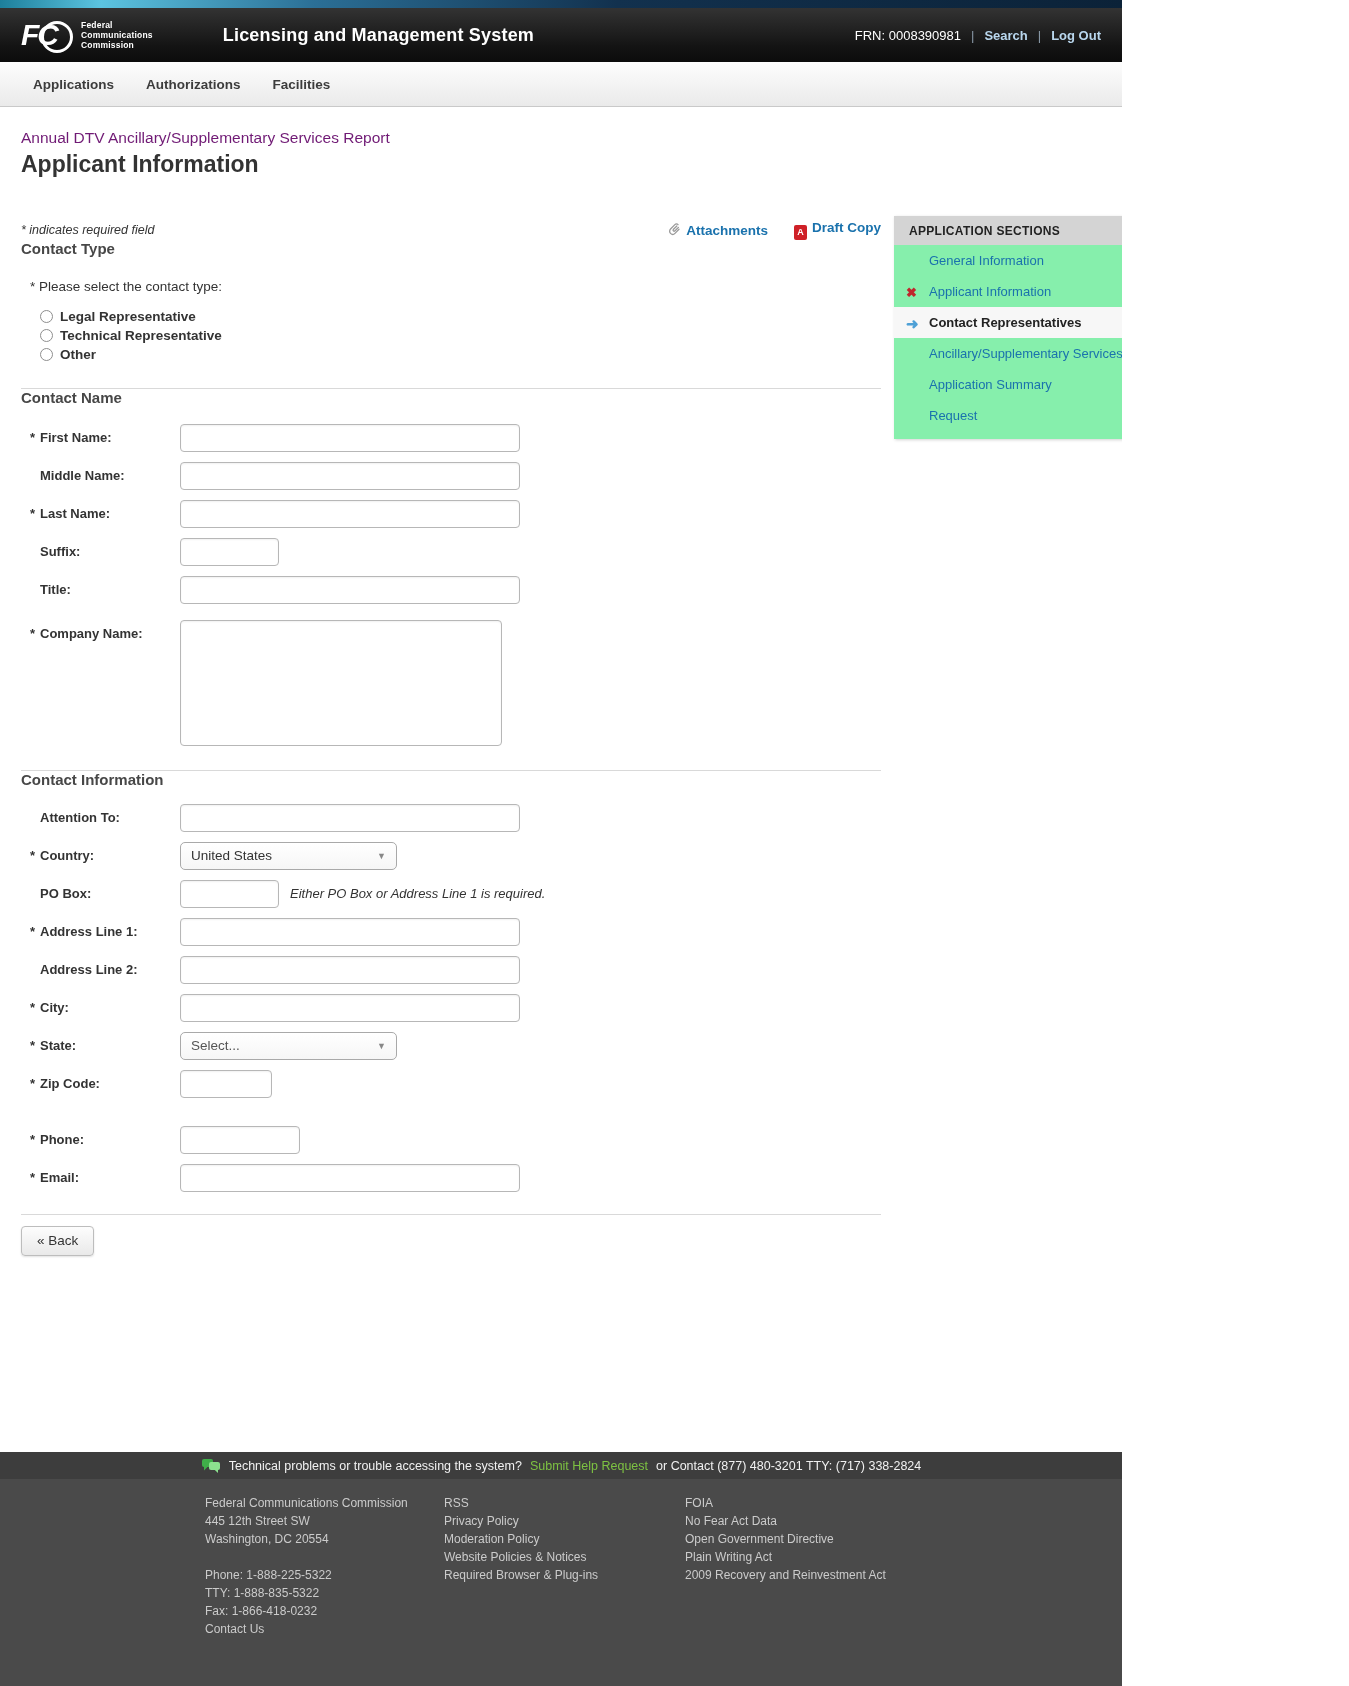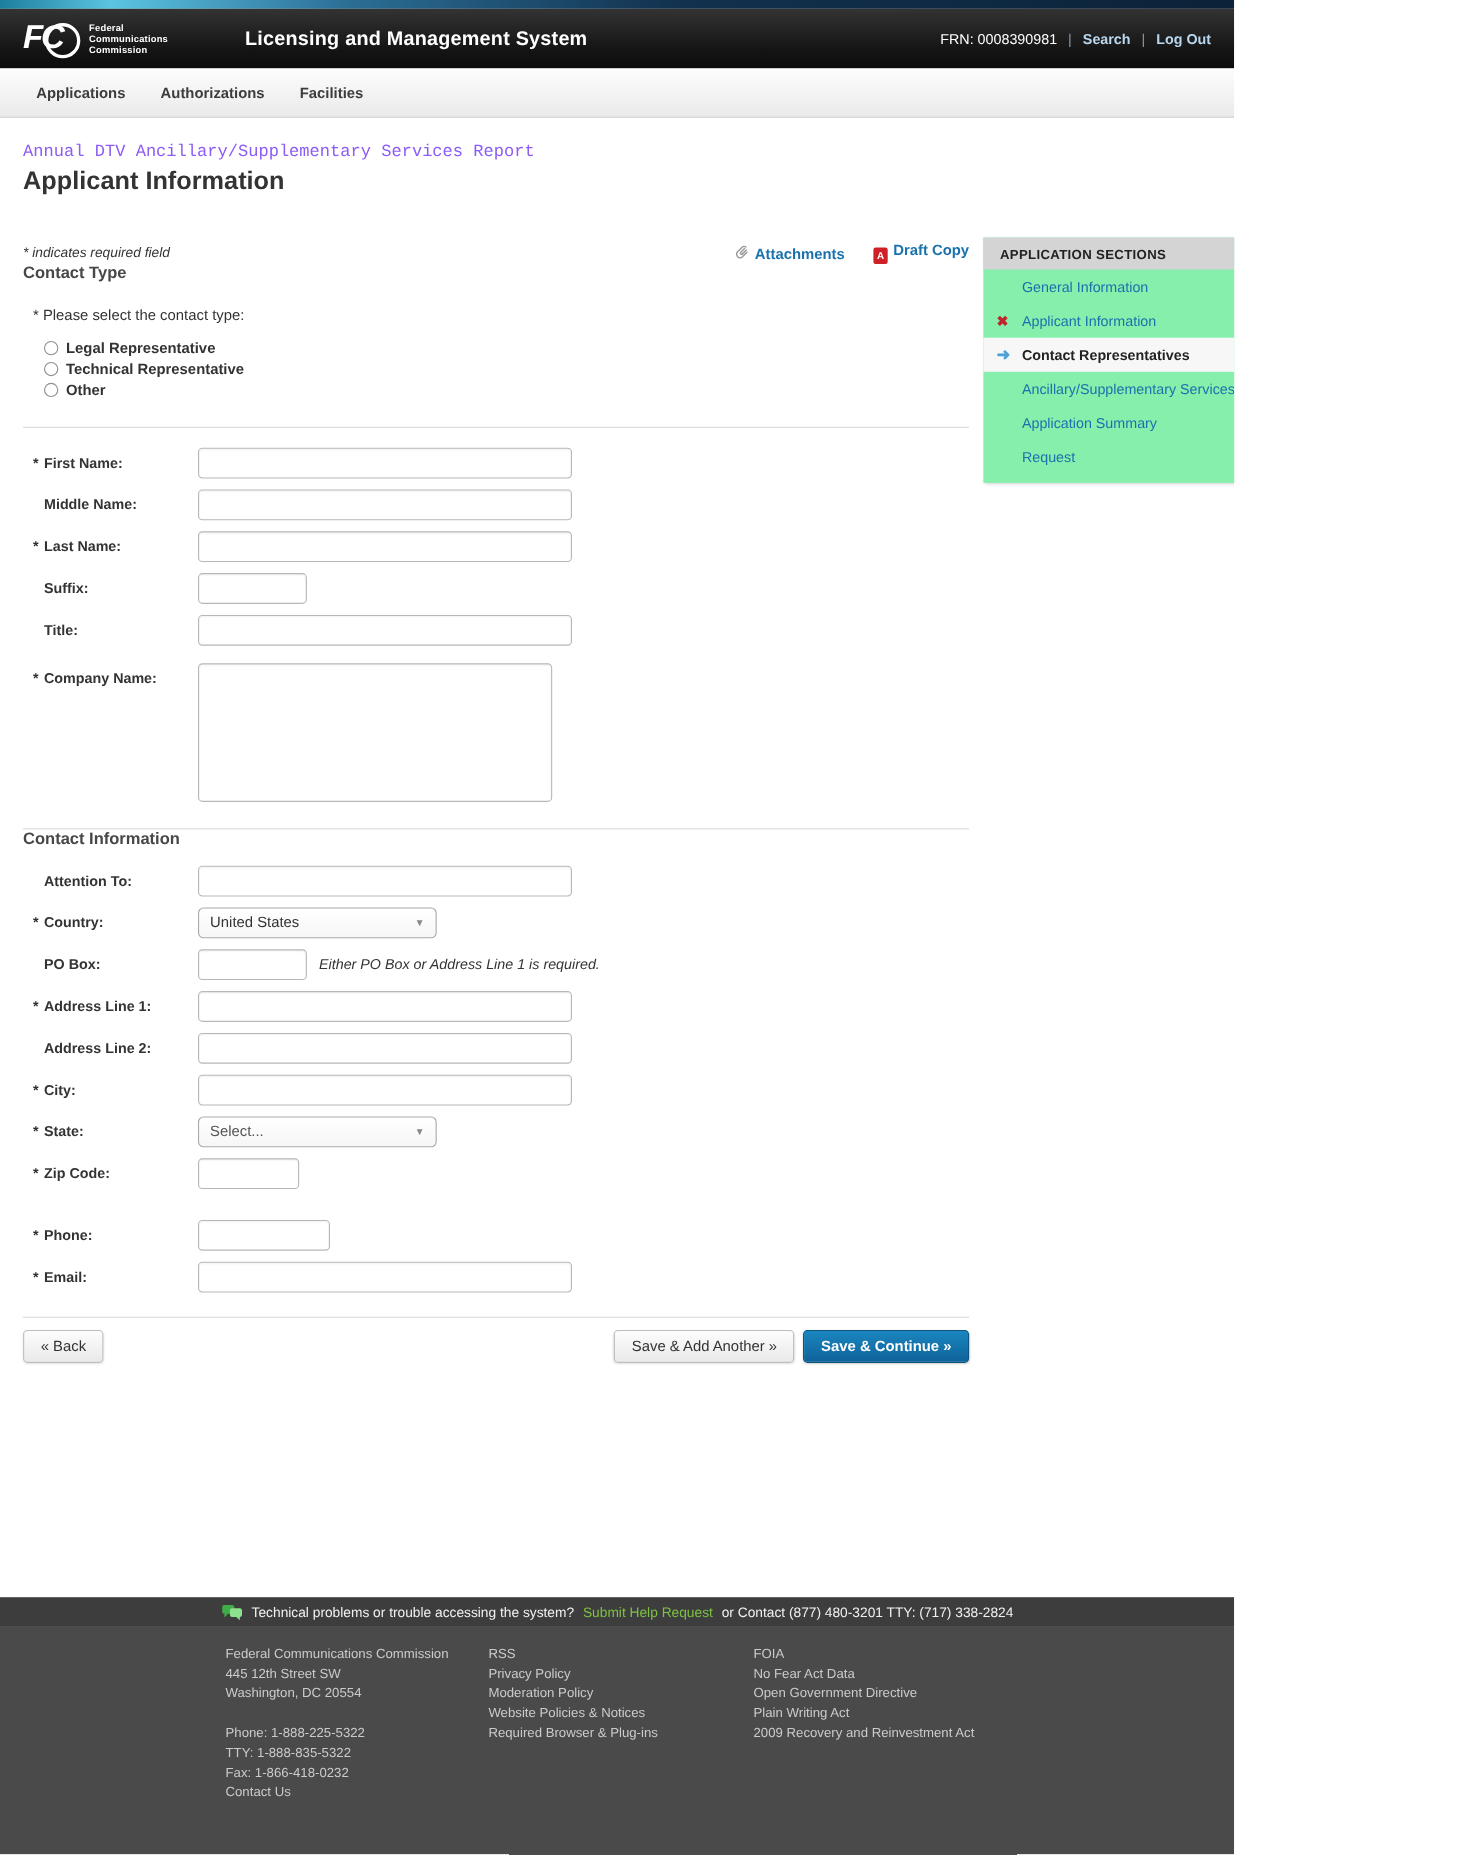--- a/index.html
+++ b/index.html
@@ -22,21 +22,21 @@
   .hdr-right .sep{color:#8a9aa8;}
   .hdr-link{color:#b9d7ee;text-decoration:none;font-weight:700;cursor:pointer;}
   .navbar{height:44px;background:linear-gradient(180deg,#fdfdfd,#eaeaea);border-bottom:1px solid #c9c9c9;
           display:flex;align-items:center;padding-left:21px;}
   .nav-item{padding:0 16px;font-size:13.5px;font-weight:700;color:#3c3c3c;cursor:pointer;}
   .nav-item:first-child{padding-left:12px;}
 
   
   .content{position:relative;padding:0 21px;}
   .title-block{padding-top:22px;}
-  .report-title{font-size:15.5px;color:#8b5cf6;font-family:Liberation Mono, monospace;}
+  .report-title{font-size:15.5px;color:#701a75;}
   .page-title{font-size:23px;font-weight:700;color:#333;margin-top:4px;}
   .meta-right{position:absolute;top:120px;right:21px;text-align:right;font-size:13px;color:#333;line-height:18px;}
   .omb-abbr{border-bottom:1px dotted #777;}
   .meta-links{margin-top:9px;display:flex;justify-content:flex-end;align-items:center;gap:18px;}
   .blue-link{color:#1a72ad;text-decoration:none;font-weight:700;cursor:pointer;font-size:13.5px;}
   .q-icon{display:inline-flex;width:15px;height:15px;border-radius:50%;background:#2a69ad;color:#fff;
           font-size:10px;font-weight:bold;align-items:center;justify-content:center;margin-right:4px;vertical-align:-3px;}
   .icon-inline{vertical-align:-2px;margin-right:4px;}
 
   
@@ -195,20 +195,21 @@
           <span>Technical Representative</span>
         </label>
         <label class="radio-line">
           <span class="radio-dot"></span>
           <span>Other</span>
         </label>
       </div>
 
       <hr class="divider">
 
+      <h2 class="sec sec-name">Contact Name</h2>
       <div class="form-rows">
         <div class="form-row">
           <span class="lbl">
               <span class="req">*</span>
               <span>First Name:</span>
             </span>
           <input class="tin w-full" type="text" value="" style="">
         </div>
         <div class="form-row">
           <span class="lbl">
@@ -328,24 +329,20 @@
               <span>Email:</span>
             </span>
           <input class="tin w-full" type="text" value="" style="">
         </div>
       </div>
 
       <hr class="divider" style="margin-top:22px;">
 
       <div class="btn-row">
         <button class="btn btn-light">« Back</button>
-        <span class="btn-group">
-          <button class="btn btn-light">Save &amp; Add Another »</button>
-          <button class="btn btn-primary">Save &amp; Continue »</button>
-        </span>
       </div>
 
     </div>
   </div>
 
   <div class="sidebar">
     <div class="sidebar-title">APPLICATION SECTIONS</div>
     <div class="sb-item">
       <a>General Information</a>
     </div>

